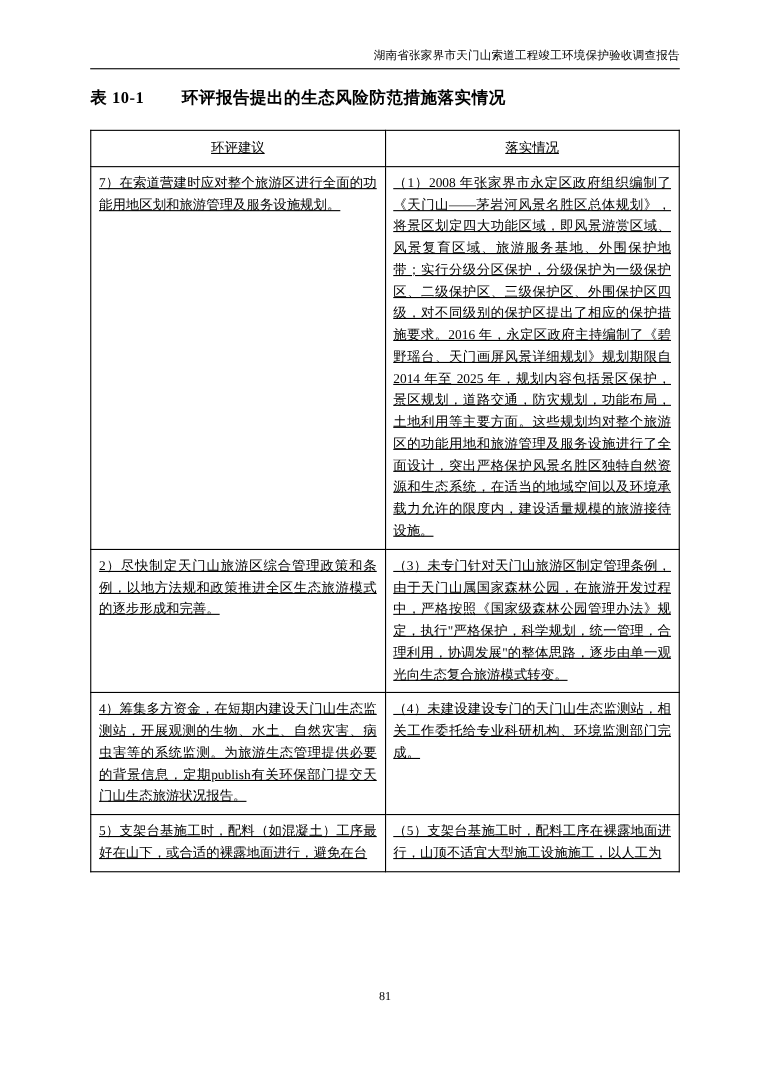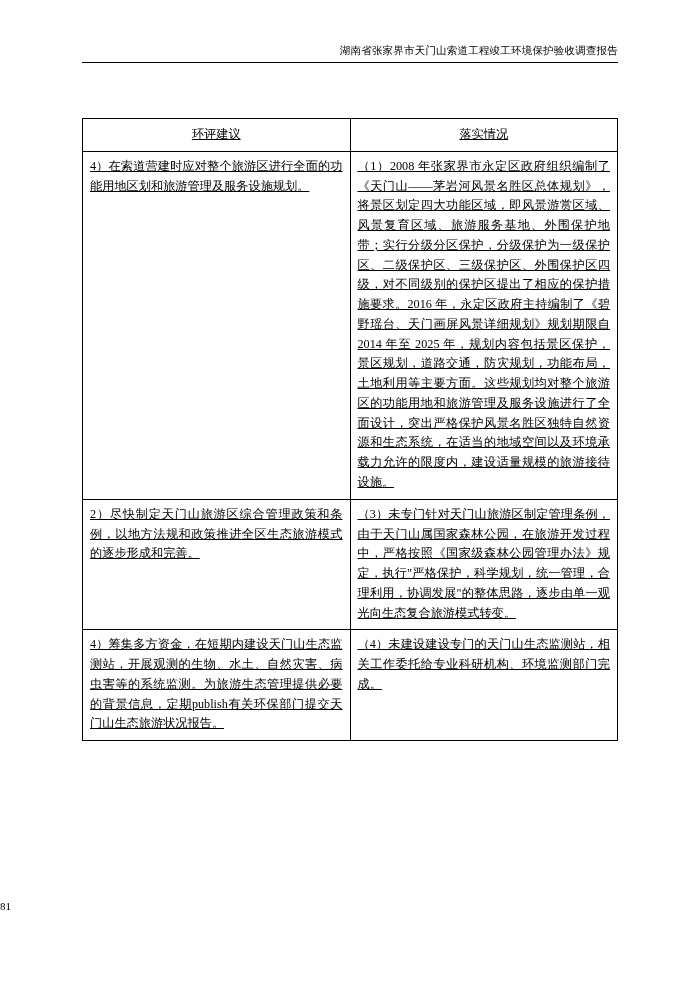--- a/index.html
+++ b/index.html
@@ -79,54 +79,62 @@
     padding-top: 6px;
     padding-bottom: 6px;
   }
   col.c1 { width: 50%; }
   col.c2 { width: 50%; }
   .page-number {
     position: absolute;
     top: 900px;
     left: 0;
     width: 700px;
+    text-align: center;
     font-size: 11px;
   }
 </style>
 </head>
 <body>
 
 <div class="page">
 
   <div class="header">湖南省张家界市天门山索道工程竣工环境保护验收调查报告</div>
   <div class="header-rule"></div>
 
+  <div class="doc-title">
+    <span class="tnum">表 10-1</span><span>环评报告提出的生态风险防范措施落实情况</span>
+  </div>
 
   <table class="main">
     <colgroup>
         <col class="c1">
         <col class="c2">
       </colgroup>
     <thead>
       <tr>
         <th>环评建议</th>
         <th>落实情况</th>
       </tr>
     </thead>
     <tbody>
       <tr>
-        <td>4）在索道营建时应对整个旅游区进行全面的功能用地区划和旅游管理及服务设施规划。</td>
+        <td>7）在索道营建时应对整个旅游区进行全面的功能用地区划和旅游管理及服务设施规划。</td>
         <td>（1）2008 年张家界市永定区政府组织编制了《天门山——茅岩河风景名胜区总体规划》，将景区划定四大功能区域，即风景游赏区域、风景复育区域、旅游服务基地、外围保护地带；实行分级分区保护，分级保护为一级保护区、二级保护区、三级保护区、外围保护区四级，对不同级别的保护区提出了相应的保护措施要求。2016 年，永定区政府主持编制了《碧野瑶台、天门画屏风景详细规划》规划期限自 2014 年至 2025 年，规划内容包括景区保护，景区规划，道路交通，防灾规划，功能布局，土地利用等主要方面。这些规划均对整个旅游区的功能用地和旅游管理及服务设施进行了全面设计，突出严格保护风景名胜区独特自然资源和生态系统，在适当的地域空间以及环境承载力允许的限度内，建设适量规模的旅游接待设施。</td>
       </tr>
       <tr>
         <td>2）尽快制定天门山旅游区综合管理政策和条例，以地方法规和政策推进全区生态旅游模式的逐步形成和完善。</td>
         <td>（3）未专门针对天门山旅游区制定管理条例，由于天门山属国家森林公园，在旅游开发过程中，严格按照《国家级森林公园管理办法》规定，执行"严格保护，科学规划，统一管理，合理利用，协调发展"的整体思路，逐步由单一观光向生态复合旅游模式转变。</td>
       </tr>
       <tr>
         <td>4）筹集多方资金，在短期内建设天门山生态监测站，开展观测的生物、水土、自然灾害、病虫害等的系统监测。为旅游生态管理提供必要的背景信息，定期publish有关环保部门提交天门山生态旅游状况报告。</td>
         <td>（4）未建设建设专门的天门山生态监测站，相关工作委托给专业科研机构、环境监测部门完成。</td>
       </tr>
+      <tr>
+        <td>5）支架台基施工时，配料（如混凝土）工序最好在山下，或合适的裸露地面进行，避免在台</td>
+        <td>（5）支架台基施工时，配料工序在裸露地面进行，山顶不适宜大型施工设施施工，以人工为</td>
+      </tr>
     </tbody>
   </table>
 
   <div class="page-number">81</div>
 
 </div>
 
 </body></html>

